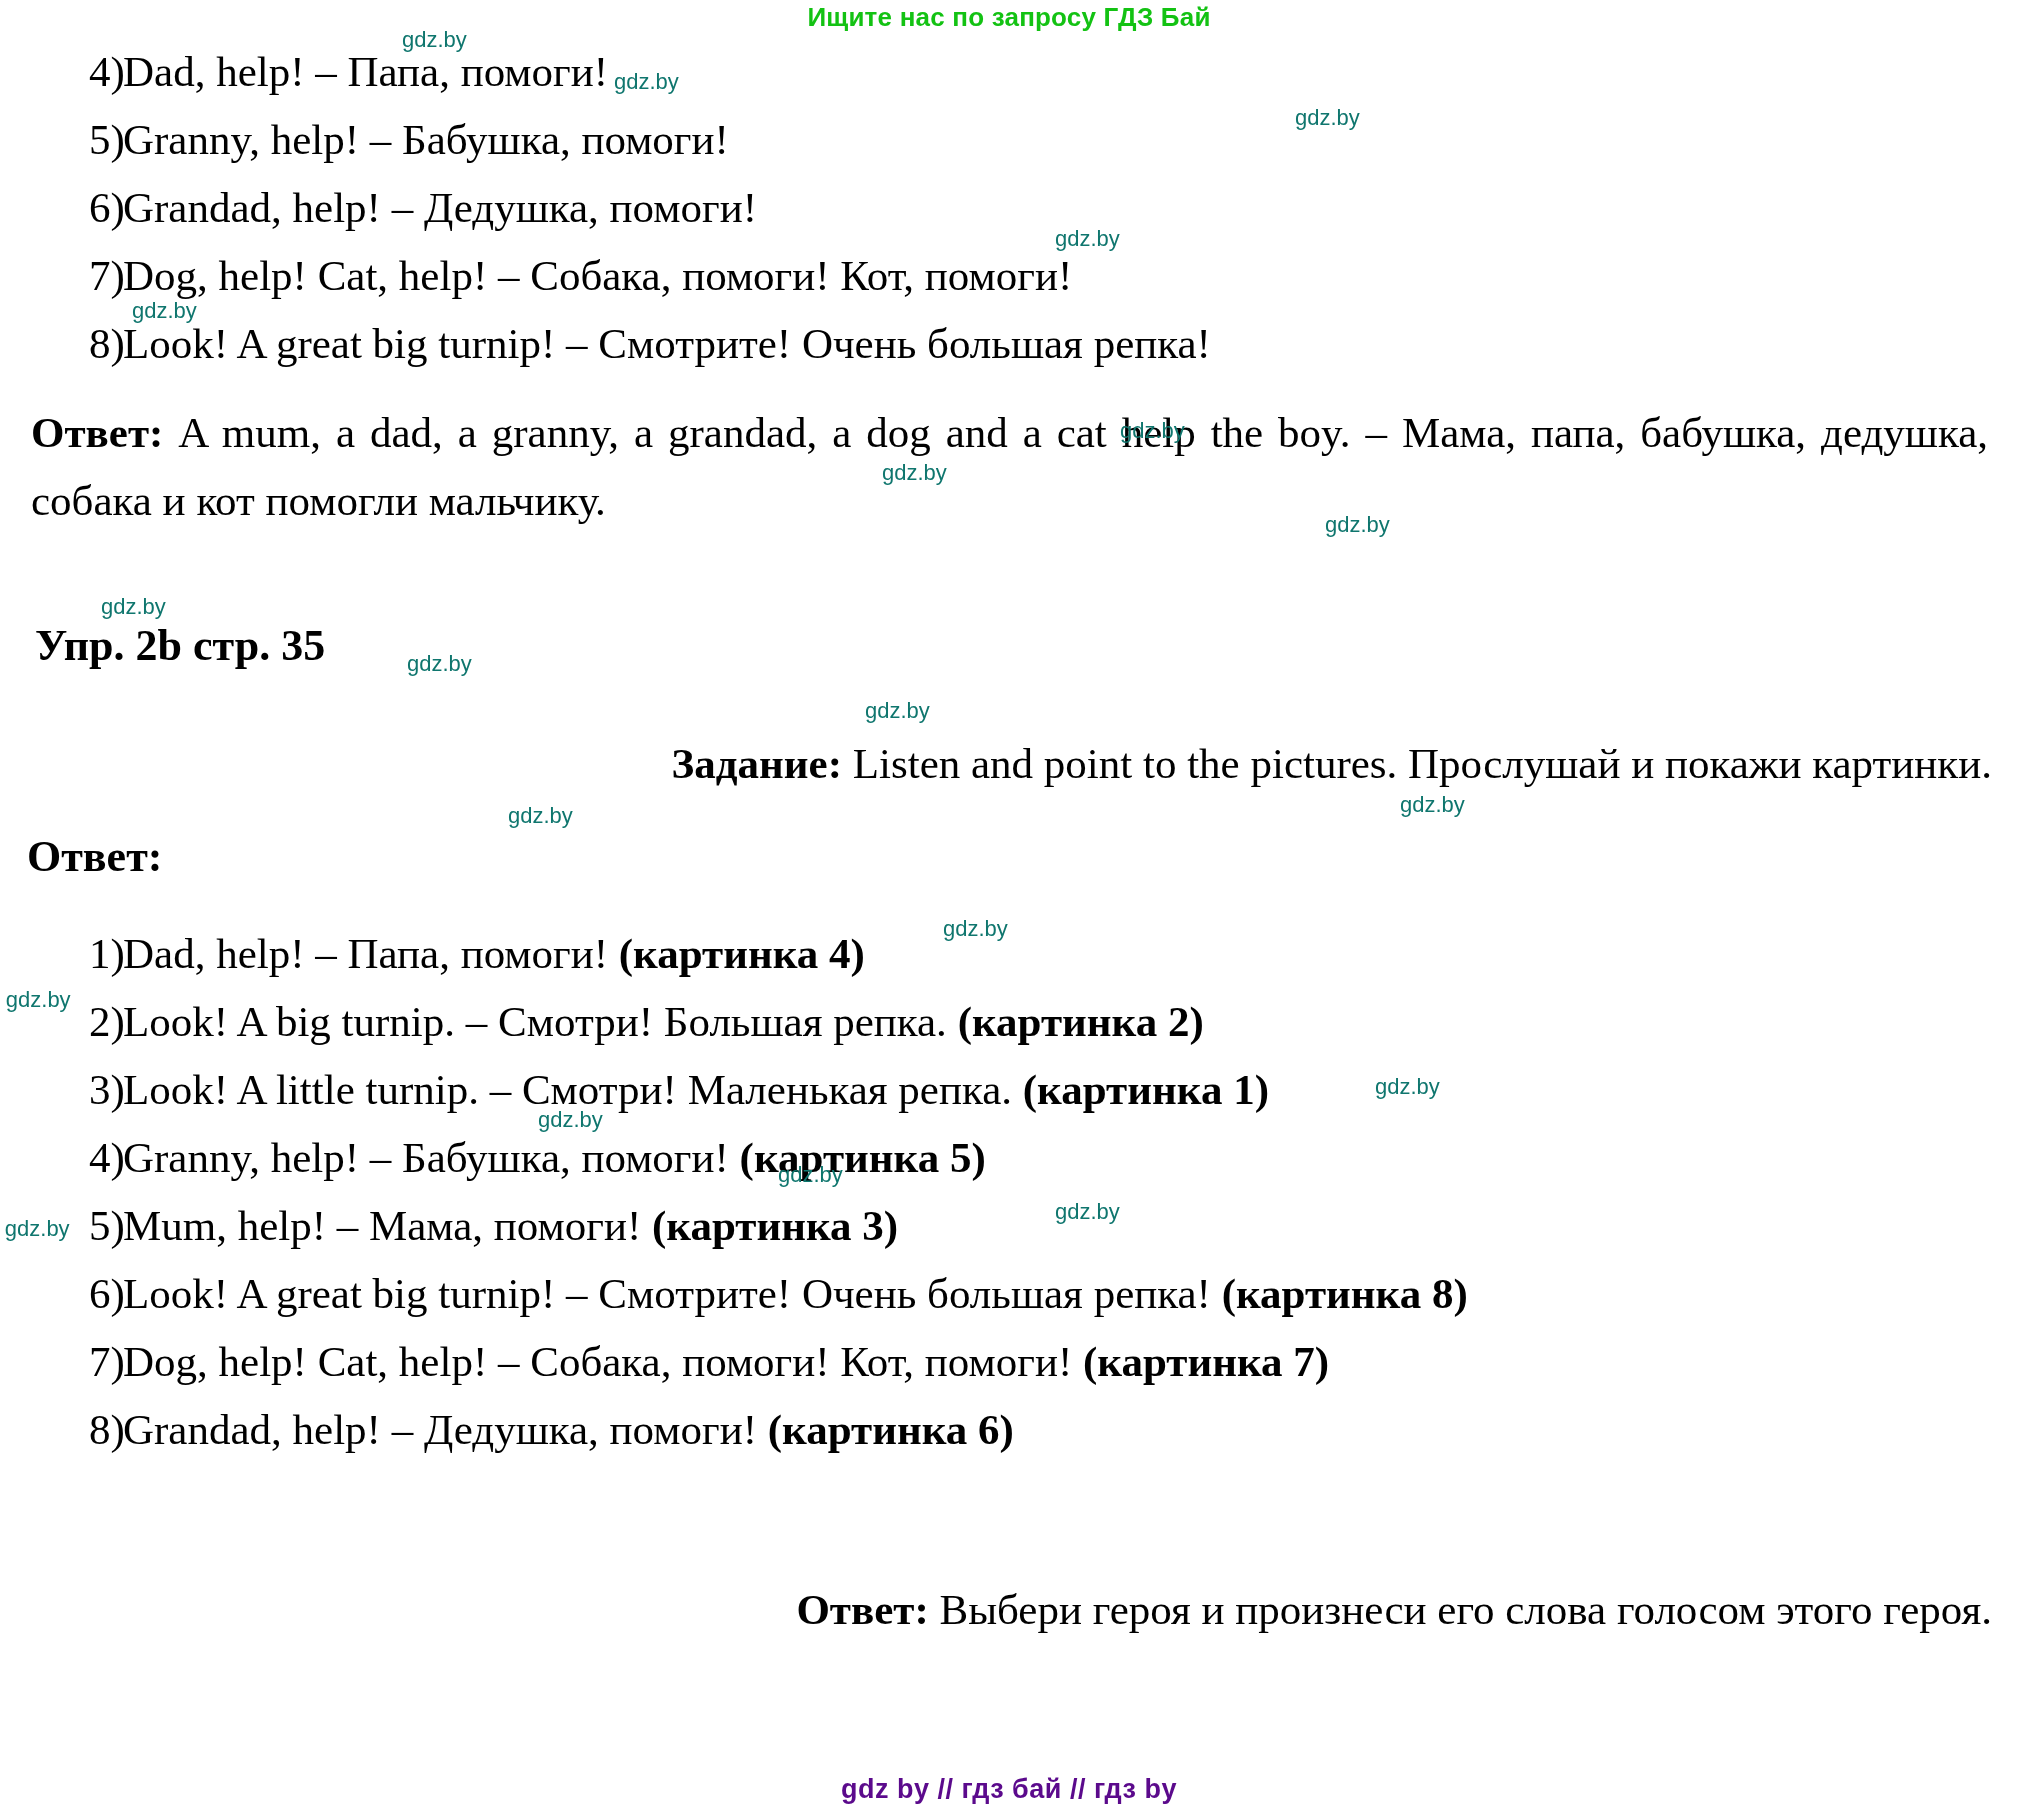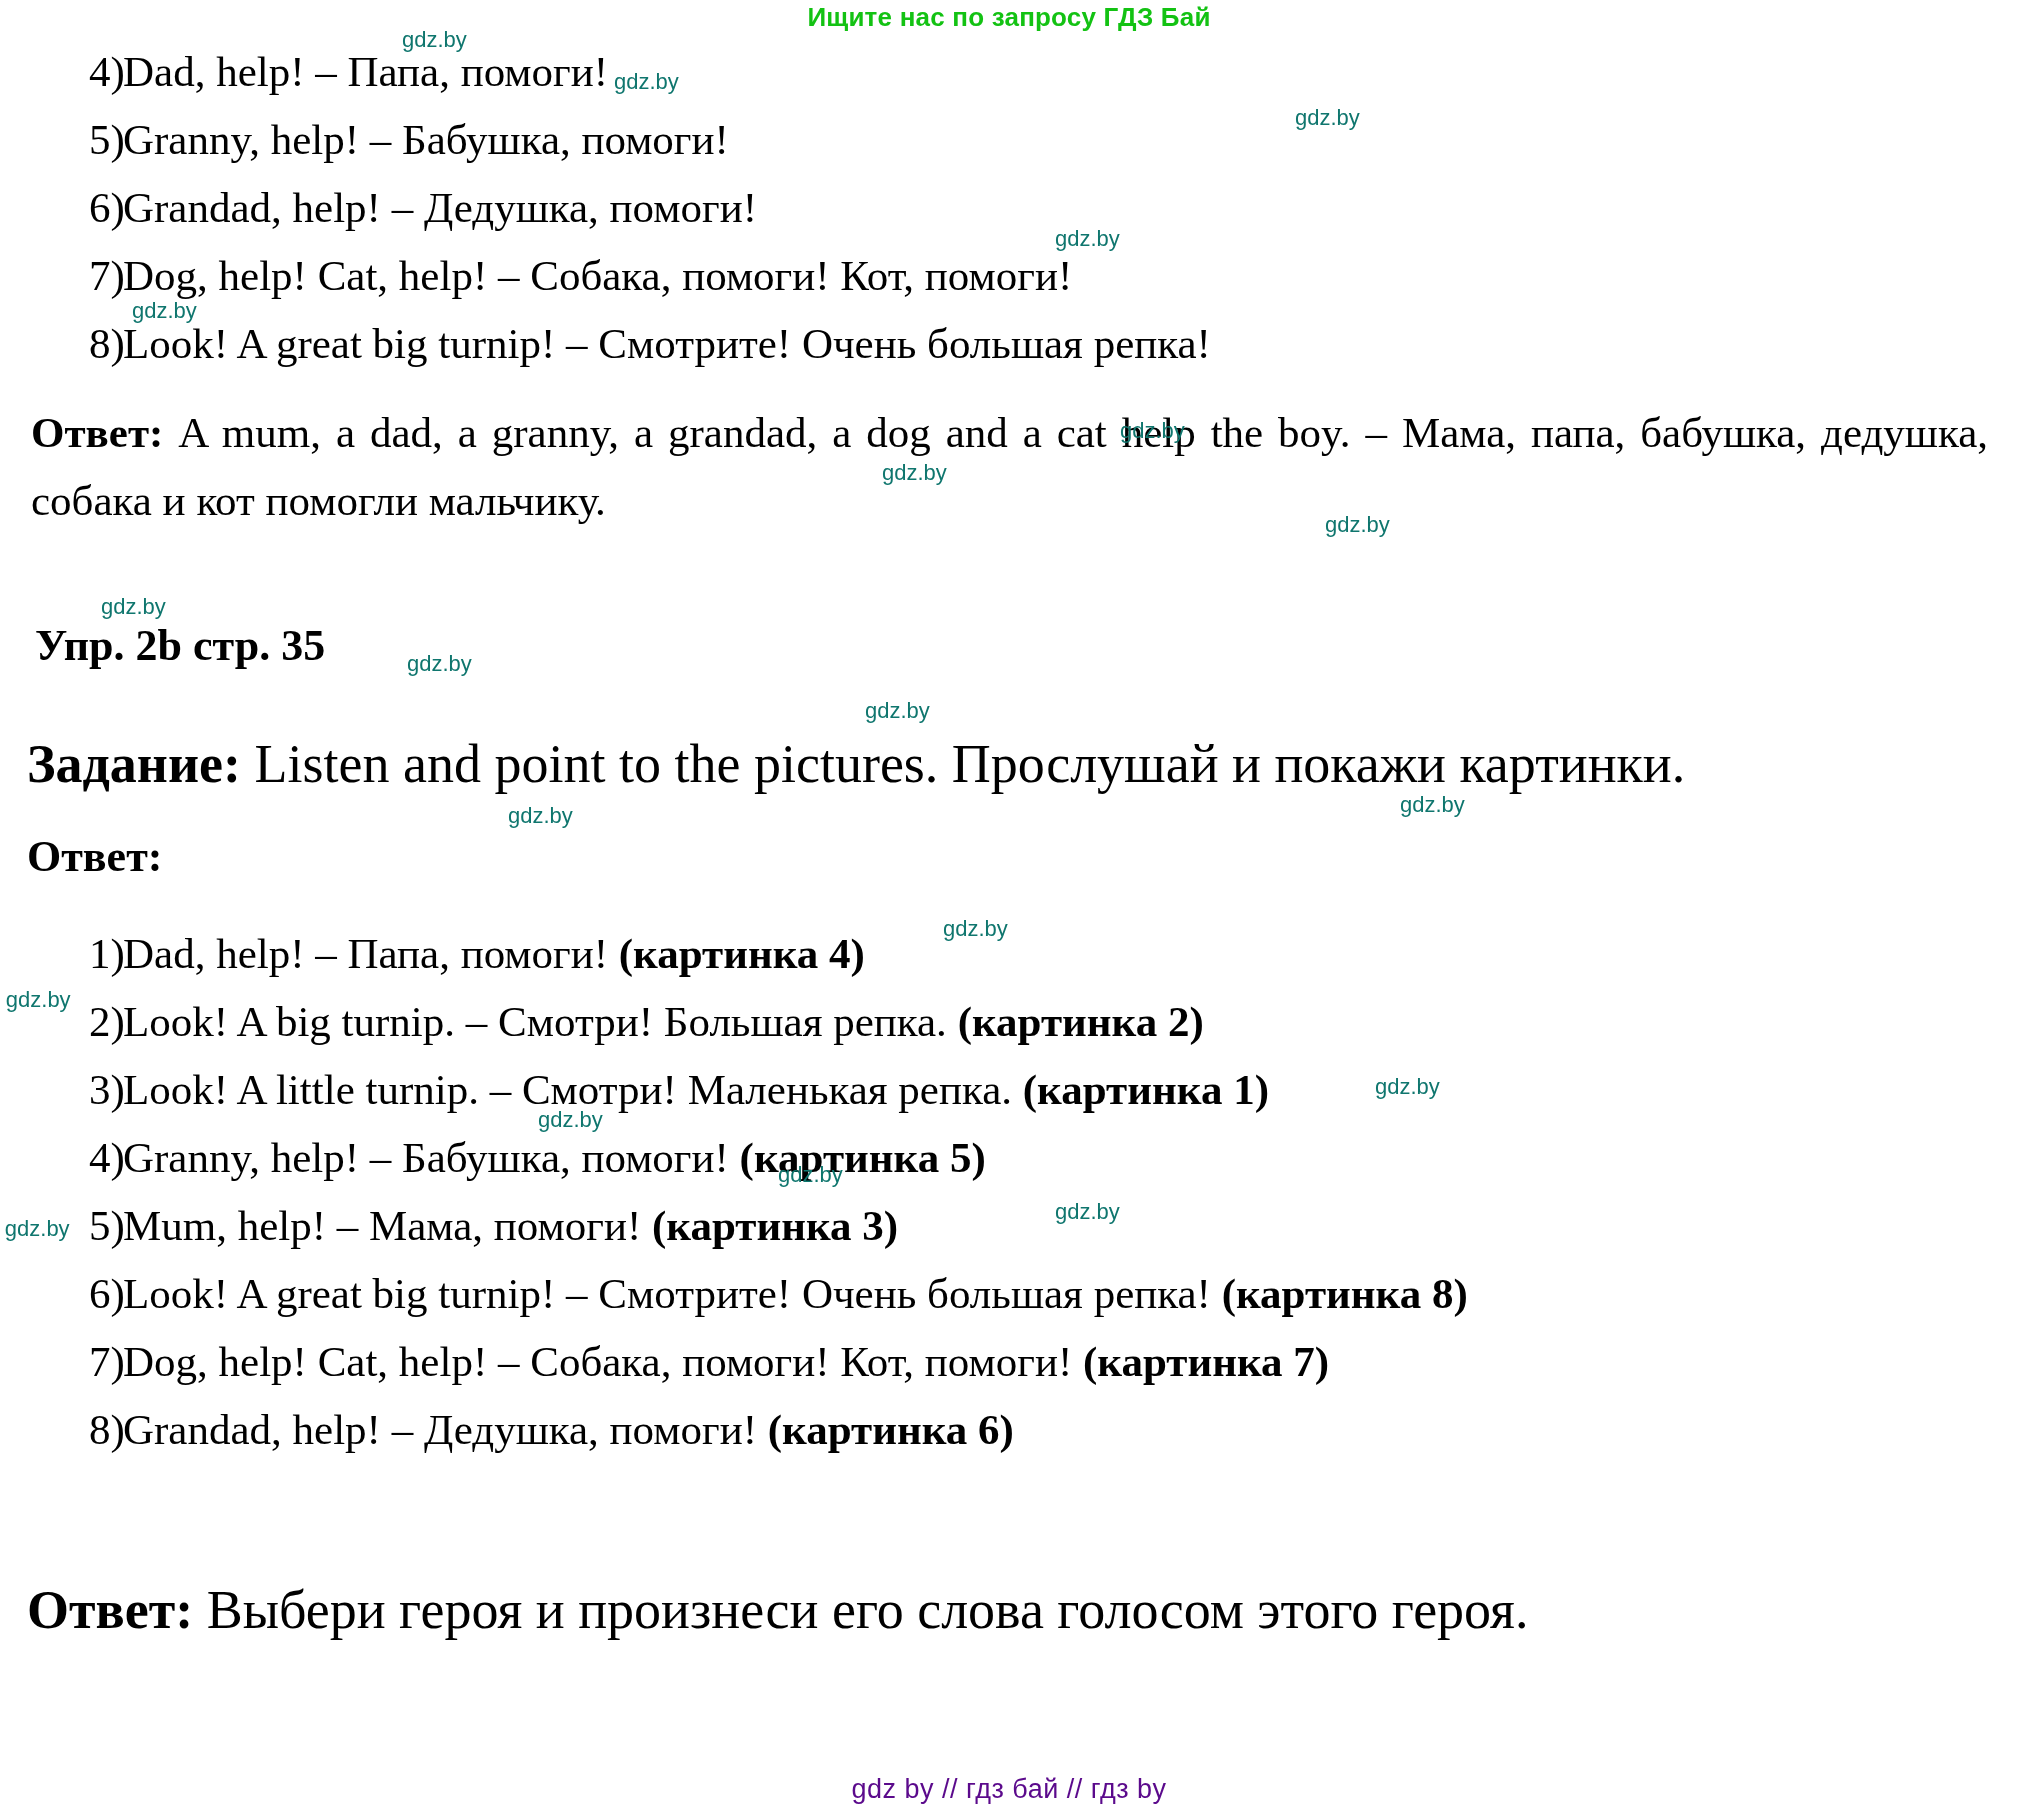--- a/index.html
+++ b/index.html
@@ -68,24 +68,25 @@
 
   .exercise-title {
     font-size: 44px;
     font-weight: bold;
     line-height: 60px;
     margin: 8px;
     white-space: nowrap;
   }
 
   .task-line {
-    font-size: 54px;
+    font-size: 43px;
     line-height: 60px;
     margin: 0;
     white-space: nowrap;
+    text-align: right;
   }
 
   .answer-label {
     font-size: 44px;
     font-weight: bold;
     line-height: 60px;
     margin: 0;
   }
 
   .spacer-xs { height: 17.3px; }
@@ -106,21 +107,21 @@
   .wm.sm { font-size: 22px; }
 
   
   .promo-footer {
     position: absolute;
     bottom: 7.7px;
     left: 0;
     width: 2018px;
     text-align: center;
     font-family: "Liberation Sans", sans-serif;
-    font-weight: normal;
+    font-weight: bold;
     font-size: 27px;
     color: #5b0a8c;
     letter-spacing: 0.5px;
   }
 </style>
 </head>
 <body>
 
 <div class="promo-header">Ищите нас по запросу ГДЗ Бай</div>
 

